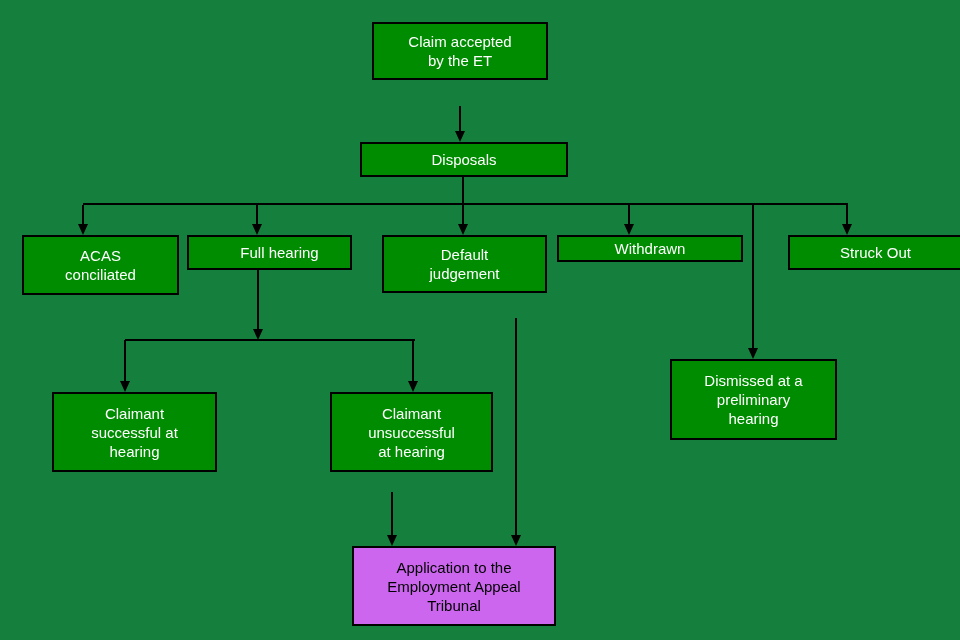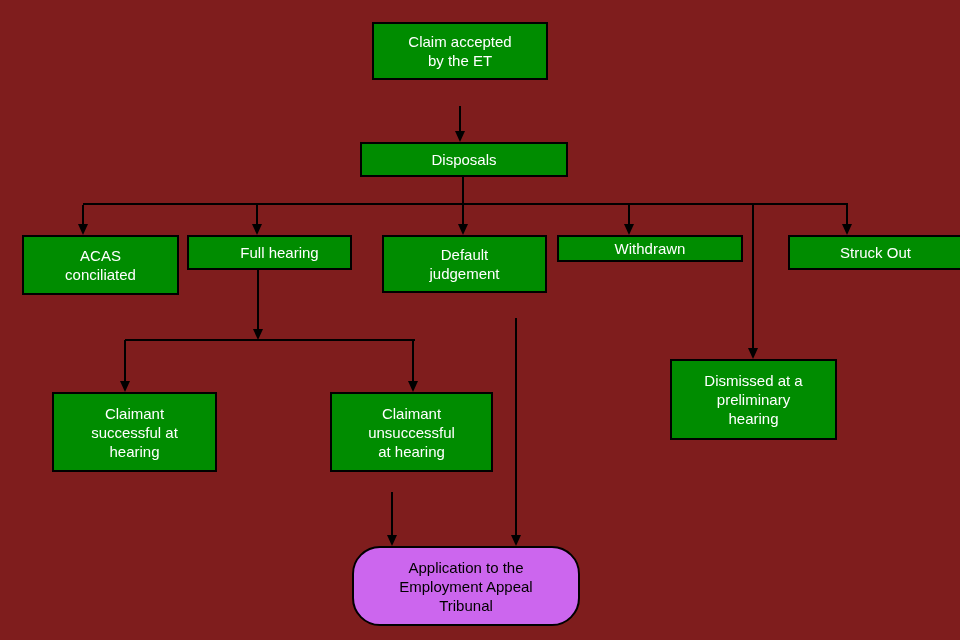--- a/index.html
+++ b/index.html
@@ -1,17 +1,17 @@
 <!DOCTYPE html>
 <html style="--node-green: #008C00; --node-purple: #CC66EE; --border: #000000; --text-on-green: #FFFFFF; --text-on-purple: #000000; --connector: #000000;"><head>
 <meta charset="utf-8">
 <style>
   html,body{margin:0;padding:0;background:#ffffff;}
   .canvas{
-    position:relative;width:960px;height:640px;background:#7f1d1d;overflow:hidden;
+    position:relative;width:960px;height:640px;background:#15803d;overflow:hidden;
     font-family:"Liberation Sans","DejaVu Sans",sans-serif;
   }
   .node{
     position:absolute;box-sizing:border-box;
     border:2px solid var(--border,#000);
     background:var(--node-green,#008C00);
     color:var(--text-on-green,#fff);
     display:flex;align-items:center;justify-content:center;
     text-align:center;white-space:pre-line;
     font-size:15px;line-height:19px;
@@ -27,21 +27,21 @@
   .n-claim{left:372px;top:22px;width:176px;height:58px;}
   .n-disposals{left:360px;top:142px;width:208px;height:35px;}
   .n-acas{left:10px;top:235px;width:157px;height:60px;margin-left:12px;}
   .n-full{left:187px;top:235px;width:165px;height:35px;padding-left:20px;}
   .n-default{left:382px;top:235px;width:165px;height:58px;}
   .n-withdrawn{left:557px;top:235px;width:186px;height:27px;}
   .n-struck{left:770px;top:235px;width:175px;height:35px;margin-left:18px;}
   .n-dismissed{left:670px;top:359px;width:167px;height:81px;}
   .n-csucc{left:52px;top:392px;width:165px;height:80px;}
   .n-cunsucc{left:330px;top:392px;width:163px;height:80px;}
-  .n-eat{left:352px;top:546px;width:228px;height:80px;border-radius:28px;}
+  .n-eat{left:352px;top:546px;width:204px;height:80px;}
   
   .e-claim-line{left:459px;top:106px;height:26px;}
   .e-claim-ah{left:455px;top:131px;}
   .e-disp-stem{left:462px;top:177px;height:28px;}
   .e-branch{left:83px;top:203px;width:765px;}
   .e-drop-acas{left:82px;top:205px;height:20px;}
   .e-ah-acas{left:78px;top:224px;}
   .e-drop-full{left:256px;top:205px;height:20px;}
   .e-ah-full{left:252px;top:224px;}
   .e-drop-default{left:462px;top:205px;height:20px;}

